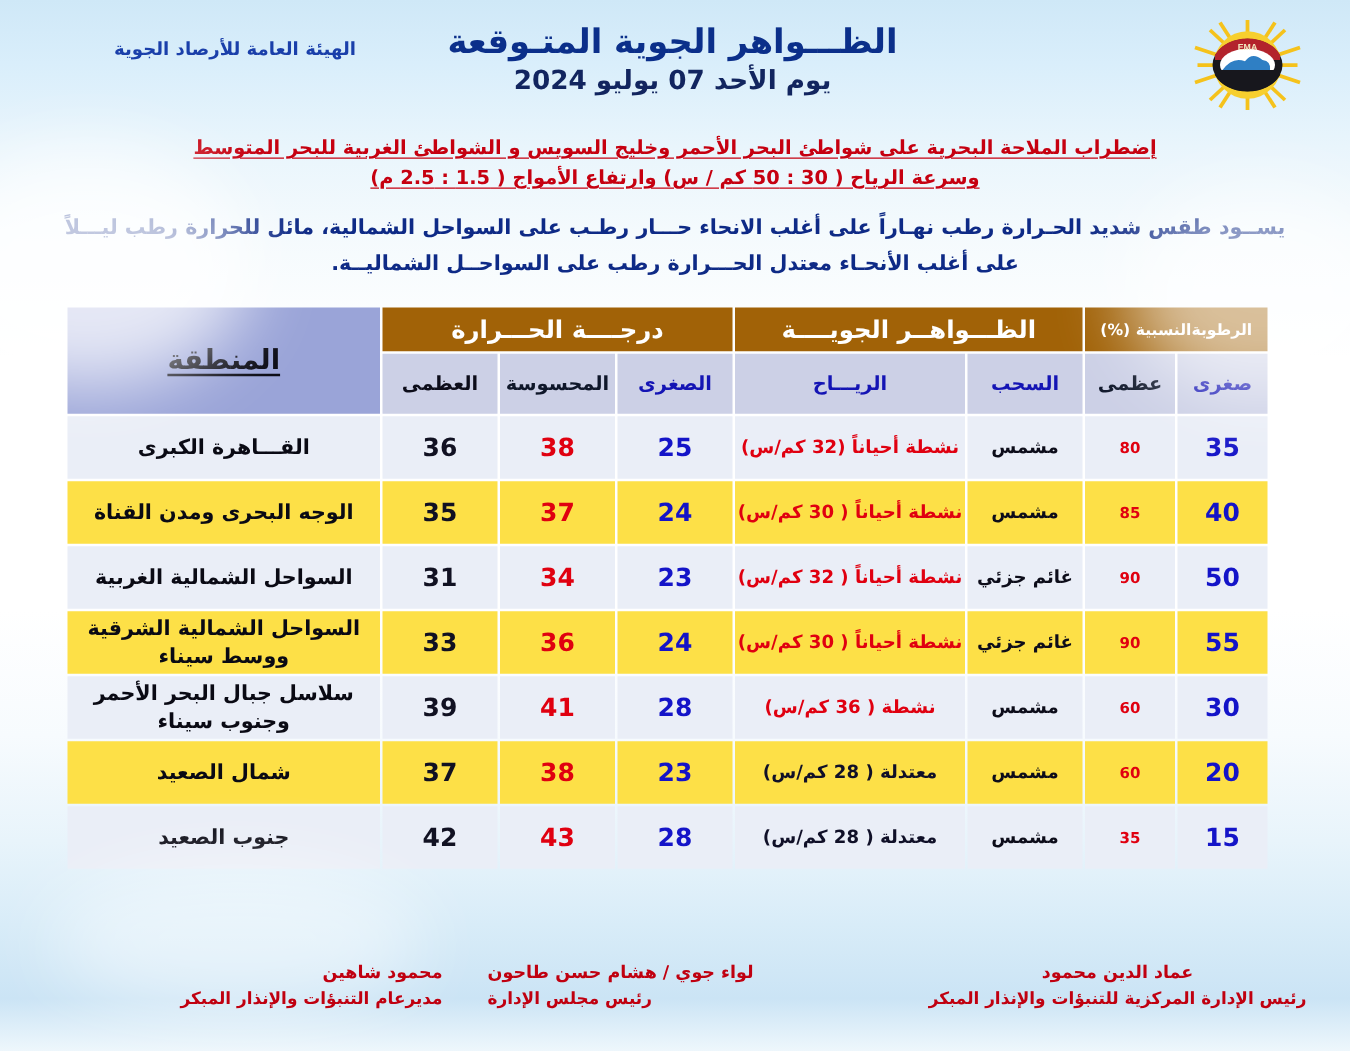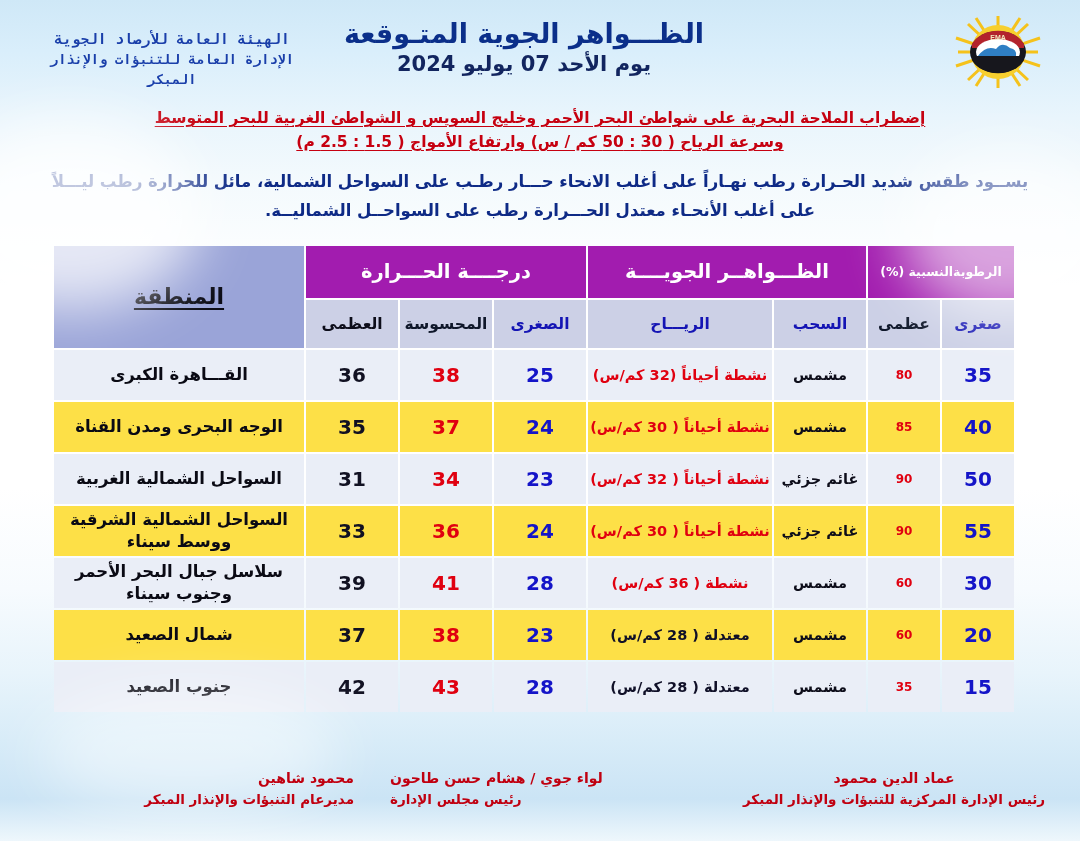--- a/index.html
+++ b/index.html
@@ -51,35 +51,34 @@
   }
   .logo {
     position: absolute;
     right: 36px;
     top: 14px;
     width: 92px;
     height: 76px;
   }
   .org-block {
     position: absolute;
-    left: 22px;
+    left: 38px;
     top: 30px;
     width: 300px;
     text-align: center;
     color: #1a3faa;
     font-weight: bold;
     line-height: 1.45;
-    font-family: Liberation Mono, monospace;
   }
   .org-line1 { font-size: 14.5px; }
   .org-line2 { font-size: 13.5px; }
 
   .title-block {
     position: absolute;
-    left: 314px;
+    left: 328px;
     top: 18px;
     width: 420px;
     text-align: center;
   }
   .main-title {
     color: #0b2f8a;
     font-size: 27px;
     font-weight: bold;
     letter-spacing: .5px;
     line-height: 1.2;
@@ -130,24 +129,24 @@
     table-layout: fixed;
   }
   table.fc th, table.fc td {
     padding: 0;
     vertical-align: middle;
     text-align: center;
   }
 
   
   .grp {
-    background: #a21caf;
+    background: #a16207;
     color: #ffffff;
     font-weight: bold;
-    height: 52px;
+    height: 35px;
     font-size: 19px;
     letter-spacing: .5px;
   }
   .grp.hum { font-size: 12.5px; letter-spacing: 0; }
   .grp.temp, .grp.phen { font-size: 19.5px; }
 
   .region-head {
     background: #9aa4d8;
     color: #0a0a14;
     font-weight: bold;
@@ -249,21 +248,20 @@
           <path d="M26 42 q8 -11 18 -7 q6 -8 14 -1 q7 1 6 8 z" fill="#2f7fc4"></path>
           <path d="M24 44 q12 6 22 2 q10 5 22 -1 l0 3 q-12 6 -22 1 q-10 5 -22 -2 z" fill="#1e4f8c"></path>
           <text x="46" y="26" font-size="7" font-family="Liberation Sans, sans-serif" font-weight="bold" fill="#f2e9c0" text-anchor="middle">EMA</text>
           <path d="M20 46 A28 21 0 0 0 72 46 L72 42 L20 42 Z" fill="#17171d"></path>
         </g>
       </svg>
     </div>
 
     <div class="org-block">
       <div class="org-line1">الهيئة العامة للأرصاد الجوية</div>
-      <div class="org-line2">الإدارة العامة للتنبؤات والإنذار المبكر</div>
     </div>
 
     <div class="title-block">
       <div class="main-title">الظـــواهر الجوية المتـوقعة</div>
       <div class="date-line">يوم الأحد 07 يوليو 2024</div>
     </div>
   </div>
 
   <div class="warning">
     <div><span>إضطراب الملاحة البحرية على شواطئ البحر الأحمر وخليج السويس و الشواطئ الغربية للبحر المتوسط</span></div>

